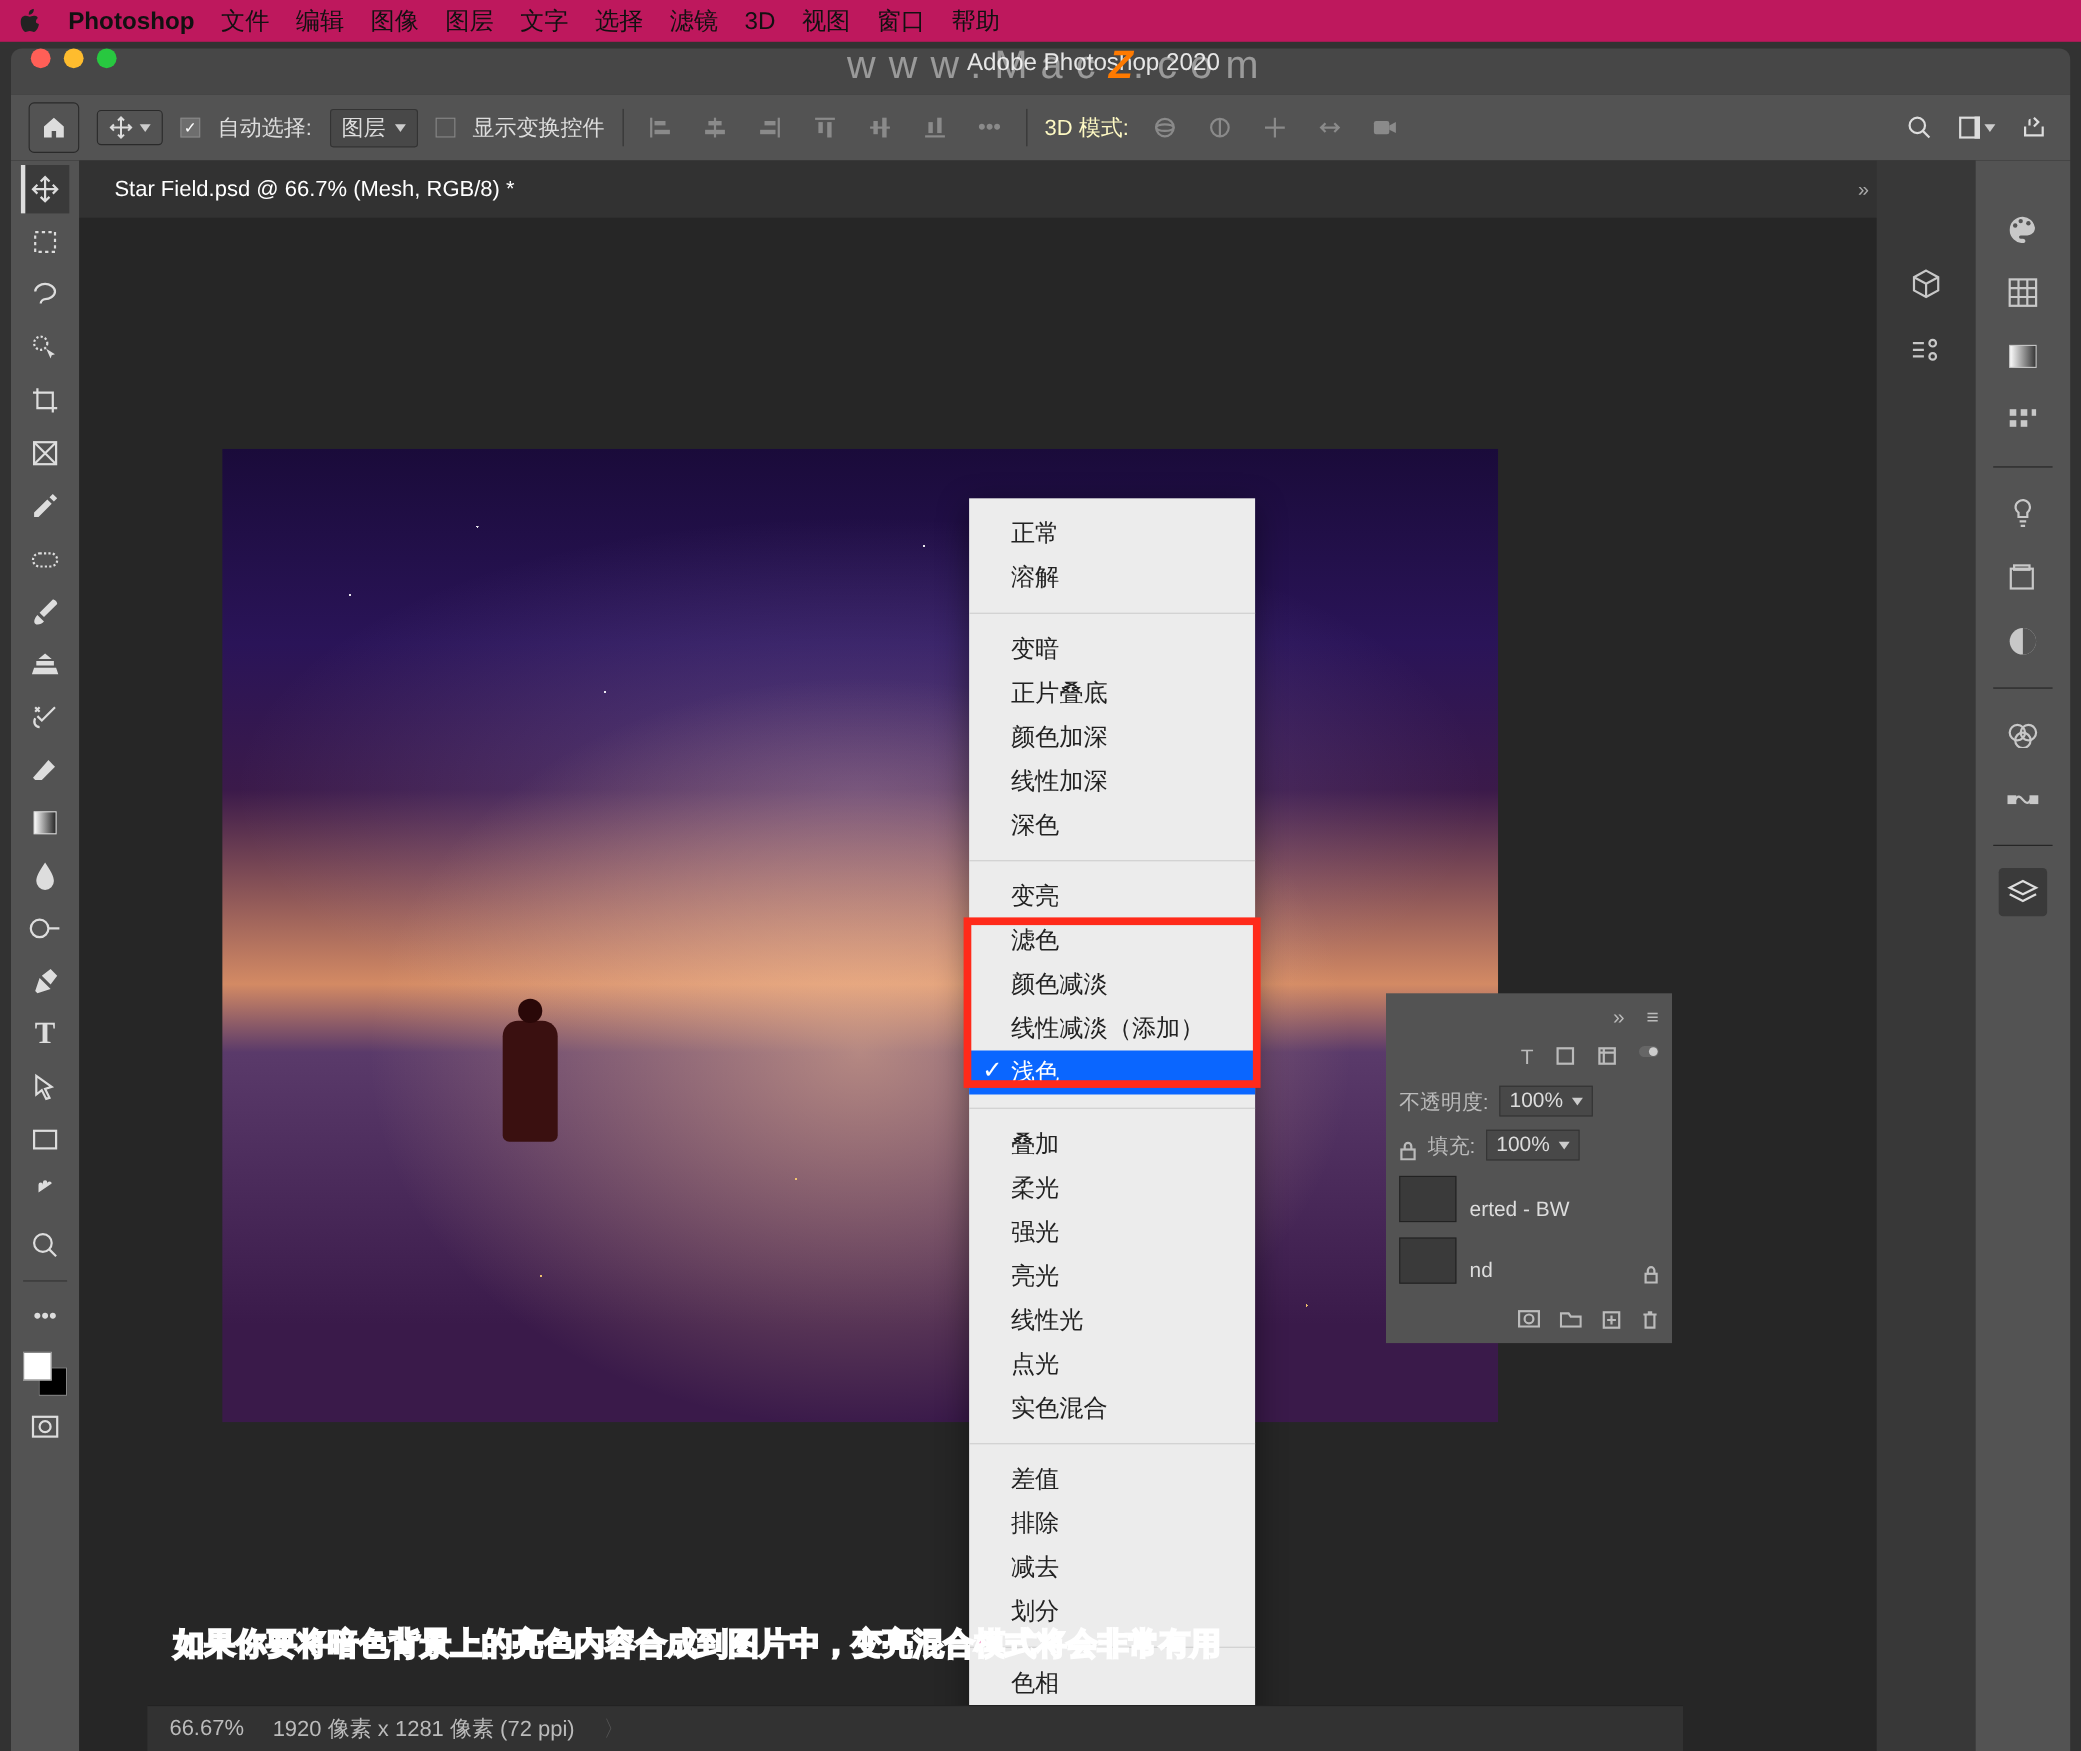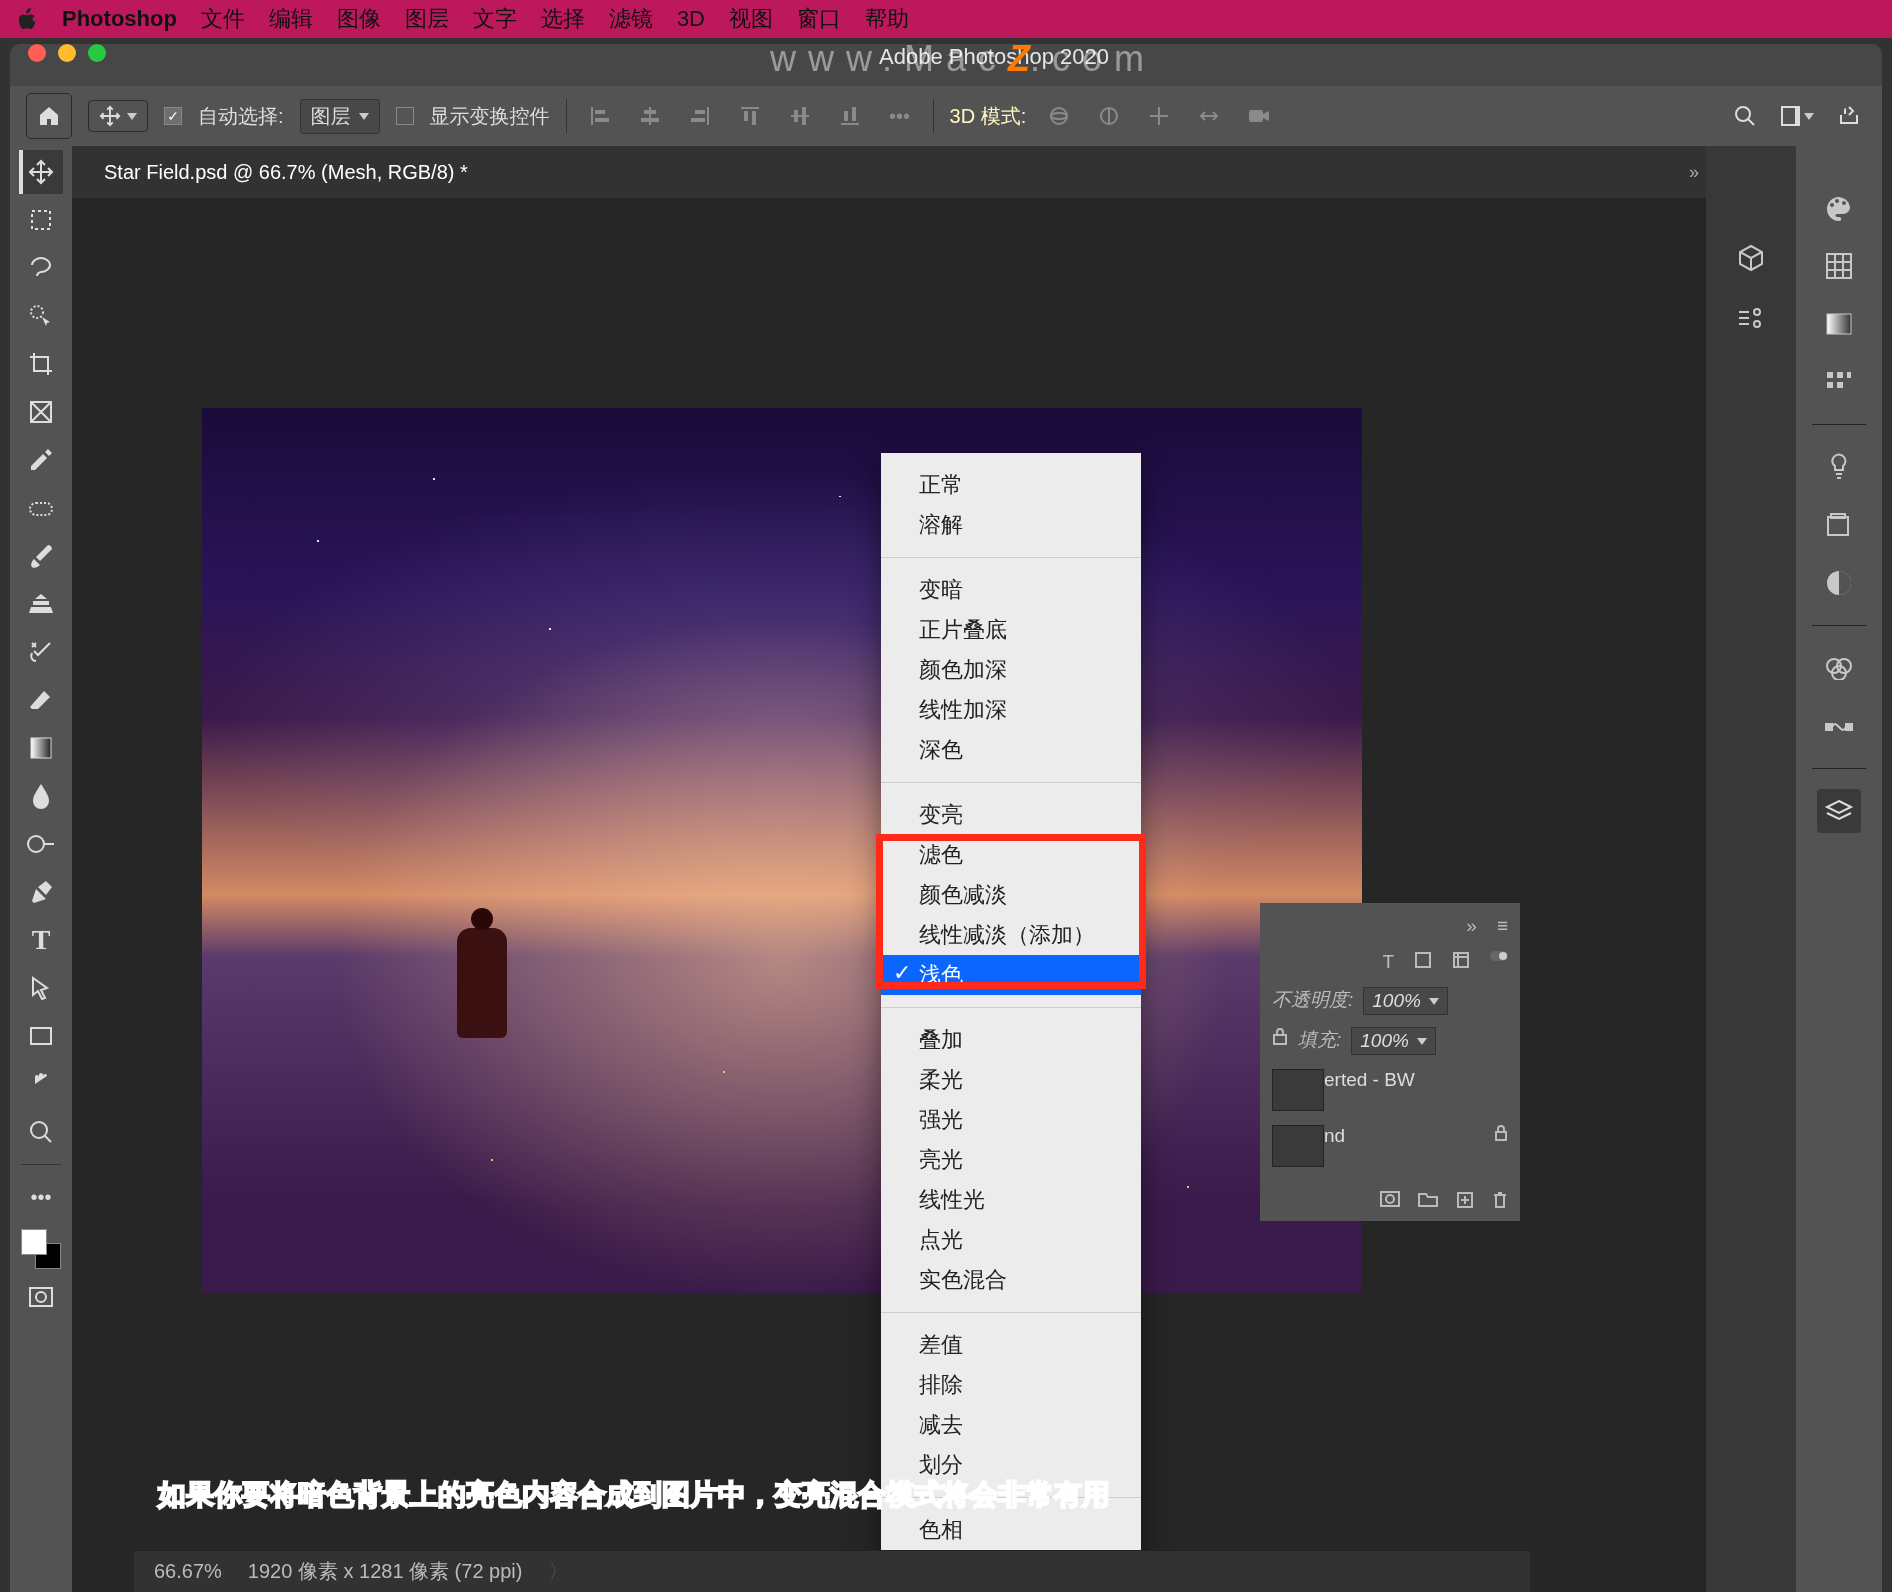--- a/index.html
+++ b/index.html
@@ -78,25 +78,25 @@
 
 .right-stack { width:90px; background:#383838; display:flex; flex-direction:column; align-items:center; gap:16px; padding-top:90px; }
 .rs-icon { width:44px; height:44px; display:flex; align-items:center; justify-content:center; color:#c8c8c8; border-radius:4px; }
 .rs-sep { width:54px; height:1px; background:#222; margin:6px 0; }
 
 .far-right { width:86px; background:#535353; display:flex; flex-direction:column; align-items:center; padding-top:40px; gap:14px; }
 .far-right .rs-icon:last-child { background:#3a3a3a; }
 
 
 .layers-panel { position:absolute; right:186px; top:705px; width:260px; background:#535353; padding:12px; font-size:19px; color:#ddd; }
-.lp-row { display:flex; align-items:flex-start; gap:10px; margin-bottom:12px;font-style:italic; }
+.lp-row { display:flex; align-items:flex-end; gap:10px; margin-bottom:12px; }
 .lp-row .lock { color:#bbb; }
 .lp-label { color:#bbb; }
 .pct-box { border:1px solid #333; background:#484848; padding:2px 8px; display:flex; gap:8px; align-items:center; }
-.lp-layer { display:flex; gap:0; align-items:flex-start; margin-top:14px; }
+.lp-layer { display:flex; gap:12px; align-items:flex-end; margin-top:14px; }
 .lp-layer .thumb { width:52px; height:42px; background:#3a3a3a; border:1px solid #222; }
 .lp-footer { display:flex; gap:18px; justify-content:flex-end; margin-top:24px; color:#bbb; }
 .lp-top-icons { display:flex; gap:20px; color:#bbb; justify-content:flex-end; margin-bottom:14px; }
 
 
 .statusbar { position:absolute; left:62px; right:176px; bottom:0; height:42px; background:#323232; color:#bbb; display:flex; align-items:center; padding:0 20px; gap:26px; font-size:20px; border-top:1px solid #222;}
 .statusbar .pct { }
 .statusbar .sep { color:#555; }
 
 

